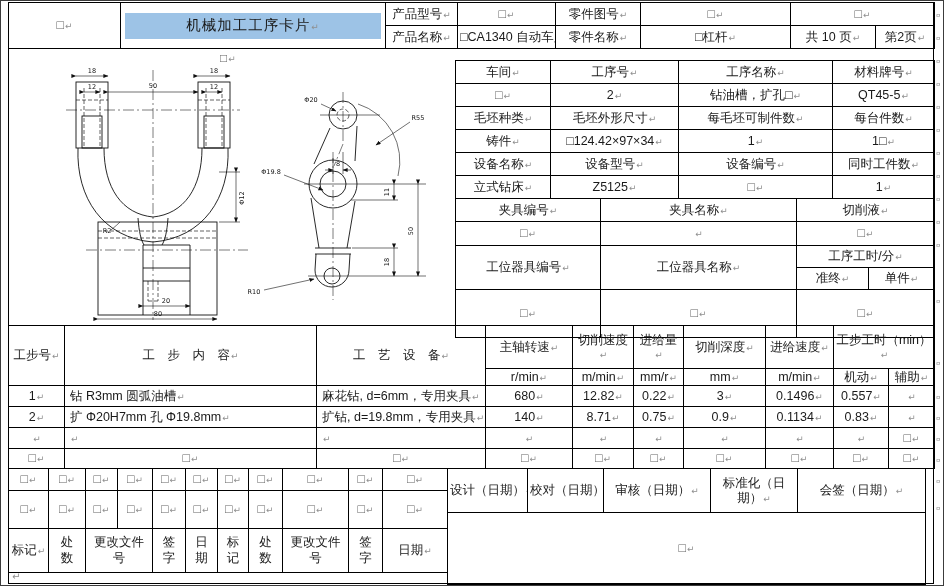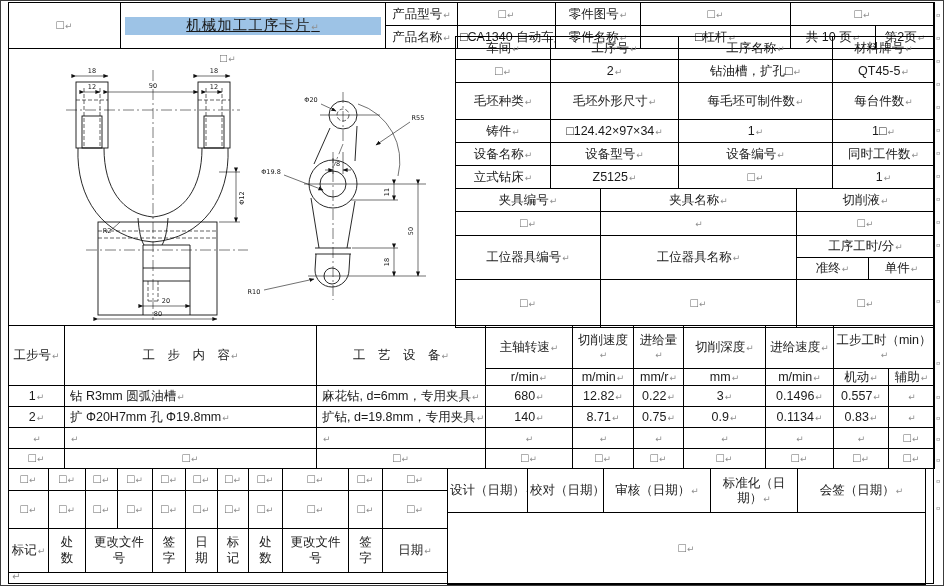--- a/index.html
+++ b/index.html
@@ -7,21 +7,21 @@
        font-family:"Liberation Sans","DejaVu Sans",sans-serif;color:#1a1a1a;font-size:12.5px;}
   #edge{position:absolute;left:0;top:0;width:942px;height:584px;border:1px solid #3c3c3c;}
   #frame{position:absolute;left:8px;top:2px;width:926px;height:582px;border:1px solid #000;box-sizing:border-box;}
   table.t{position:absolute;border-collapse:collapse;table-layout:fixed;}
   .t td{border:1px solid #000;padding:0 2px;text-align:center;vertical-align:middle;
         font-size:12.5px;line-height:1.15;overflow:hidden;white-space:nowrap;}
   .t td.l{text-align:left;padding-left:5px;}
   .t td.wrap{white-space:normal;}
   .t td.bx{color:#666;}
   .pm{color:#8f8f8f;font-size:9px;margin-left:1px;font-family:"DejaVu Sans",sans-serif;}
-  .hl{margin:1px 2px;line-height:16px;font-size:14.5px;letter-spacing:1px;text-decoration:underline;}
+  .hl{margin:1px 2px;line-height:24px;font-size:14.5px;letter-spacing:1px;}
   .vwrap{display:block;width:15px;margin:0 auto;white-space:normal;word-break:break-all;line-height:1.25;}
   .vwrap2{display:block;width:52px;margin:6px auto;white-space:normal;word-break:break-all;line-height:1.25;}
   #drawing{position:absolute;left:8px;top:48px;width:447px;height:277px;}
   #drawing .stamp{position:absolute;left:212px;top:3px;color:#666;font-size:12px;}
   svg text{fill:#111;font-size:6.5px;font-family:"DejaVu Sans",sans-serif;text-anchor:middle;}
   svg .s{stroke:#111;stroke-width:0.9;fill:none;}
   svg .thin{stroke:#111;stroke-width:0.6;fill:none;}
   svg .cl{stroke:#111;stroke-width:0.55;fill:none;stroke-dasharray:11 3 2 3;}
   svg .hid{stroke:#111;stroke-width:0.65;fill:none;stroke-dasharray:4 2;}
   .rowmark{position:absolute;left:936px;color:#999;font-size:8px;line-height:8px;}
@@ -142,21 +142,21 @@
       <path class="thin" d="M402 74 L368 97" marker-end="url(#ar)"></path>
       <text x="410" y="72">R55</text>
       <path class="thin" d="M276 127 L315 142" marker-end="url(#ar)"></path>
       <text x="263" y="126">Φ19.8</text>
       <path class="thin" d="M256 242 L306 231" marker-end="url(#ar)"></path>
       <text x="246" y="246">R10</text>
     </g>
   </svg>
 </div>
 
-<table class="t" style="left:455px;top:36px;width:479px;padding-left:39px;">
+<table class="t" style="left:455px;top:60px;width:479px;padding-left:39px;">
   <colgroup>
       <col style="width:95px">
       <col style="width:50px">
       <col style="width:78px">
       <col style="width:118px">
       <col style="width:36px">
       <col style="width:36px">
       <col style="width:66px">
     </colgroup>
   <tbody>
@@ -165,21 +165,21 @@
     <td colspan="2">工序号<span class="pm">↵</span></td>
     <td colspan="2">工序名称<span class="pm">↵</span></td>
     <td colspan="2">材料牌号<span class="pm">↵</span></td>
   </tr>
   <tr style="height:23px">
     <td class="bx">□<span class="pm">↵</span></td>
     <td colspan="2">2<span class="pm">↵</span></td>
     <td colspan="2">钻油槽，扩孔□<span class="pm">↵</span></td>
     <td colspan="2">QT45-5<span class="pm">↵</span></td>
   </tr>
-  <tr style="height:37px">
+  <tr style="height:23px">
     <td>毛坯种类<span class="pm">↵</span></td>
     <td colspan="2">毛坯外形尺寸<span class="pm">↵</span></td>
     <td colspan="2">每毛坯可制件数<span class="pm">↵</span></td>
     <td colspan="2">每台件数<span class="pm">↵</span></td>
   </tr>
   <tr style="height:23px">
     <td>铸件<span class="pm">↵</span></td>
     <td colspan="2">□124.42×97×34<span class="pm">↵</span></td>
     <td colspan="2">1<span class="pm">↵</span></td>
     <td colspan="2">1□<span class="pm">↵</span></td>

